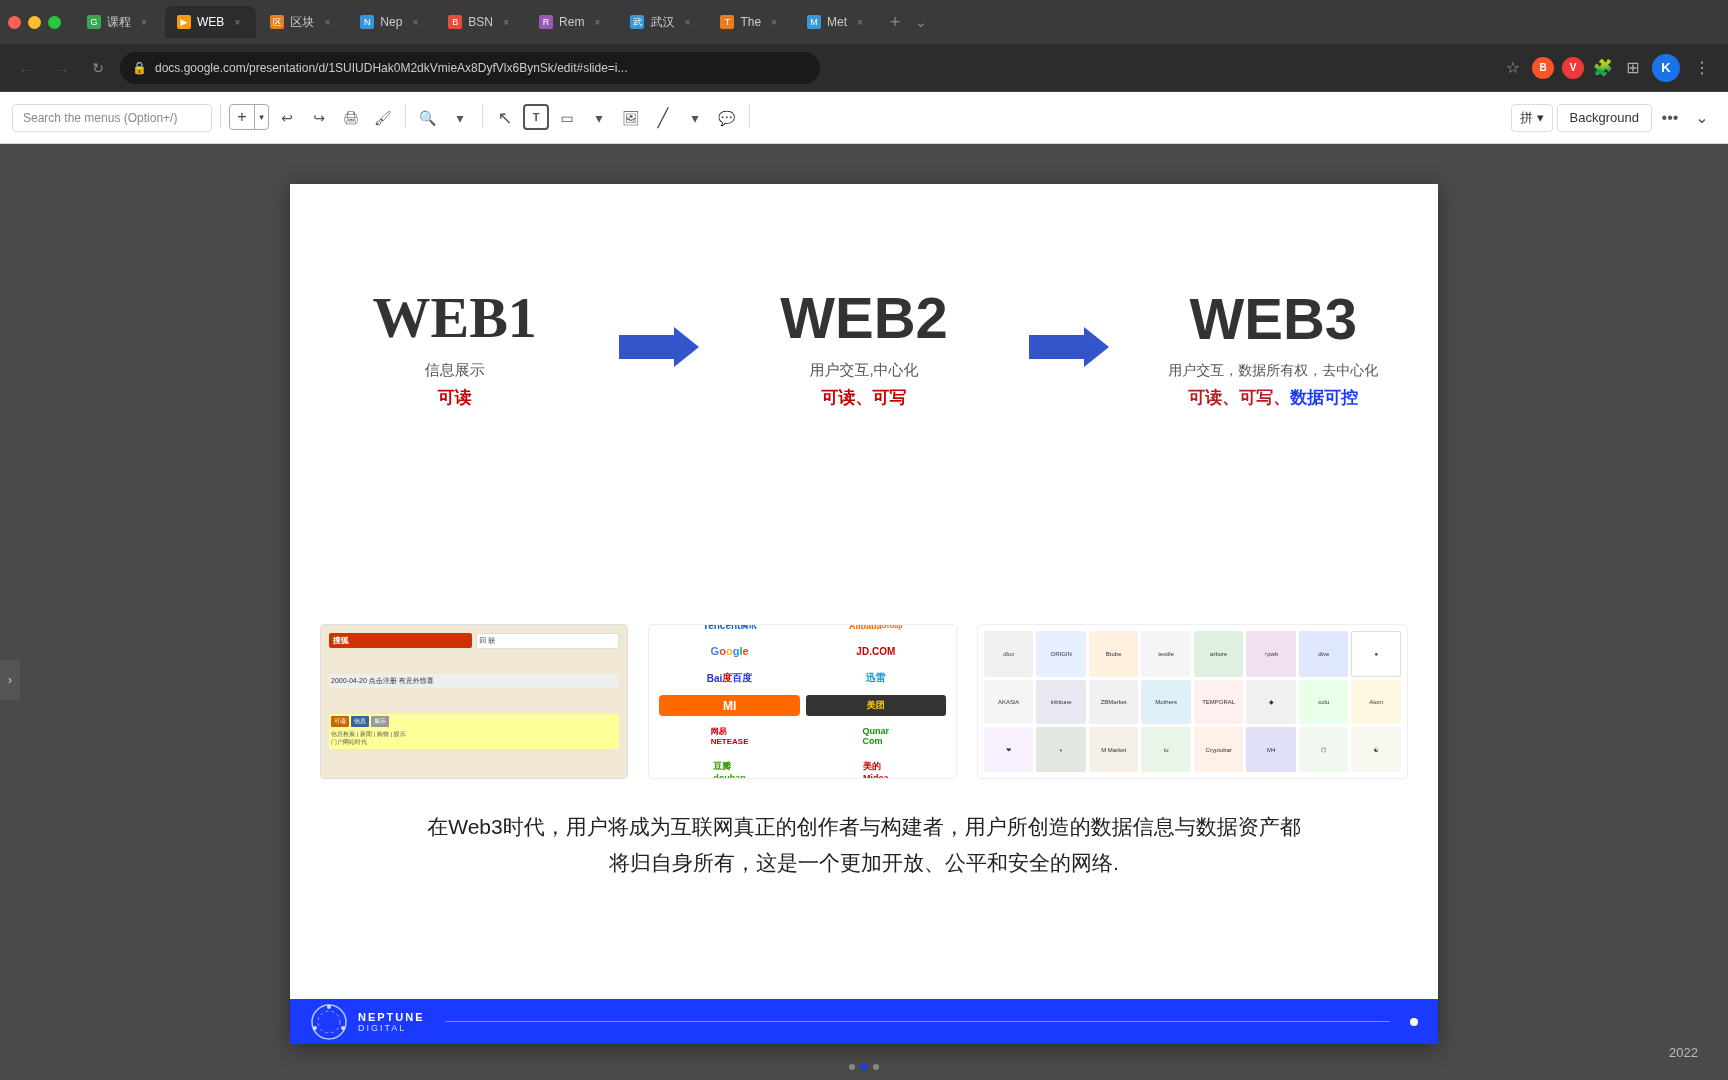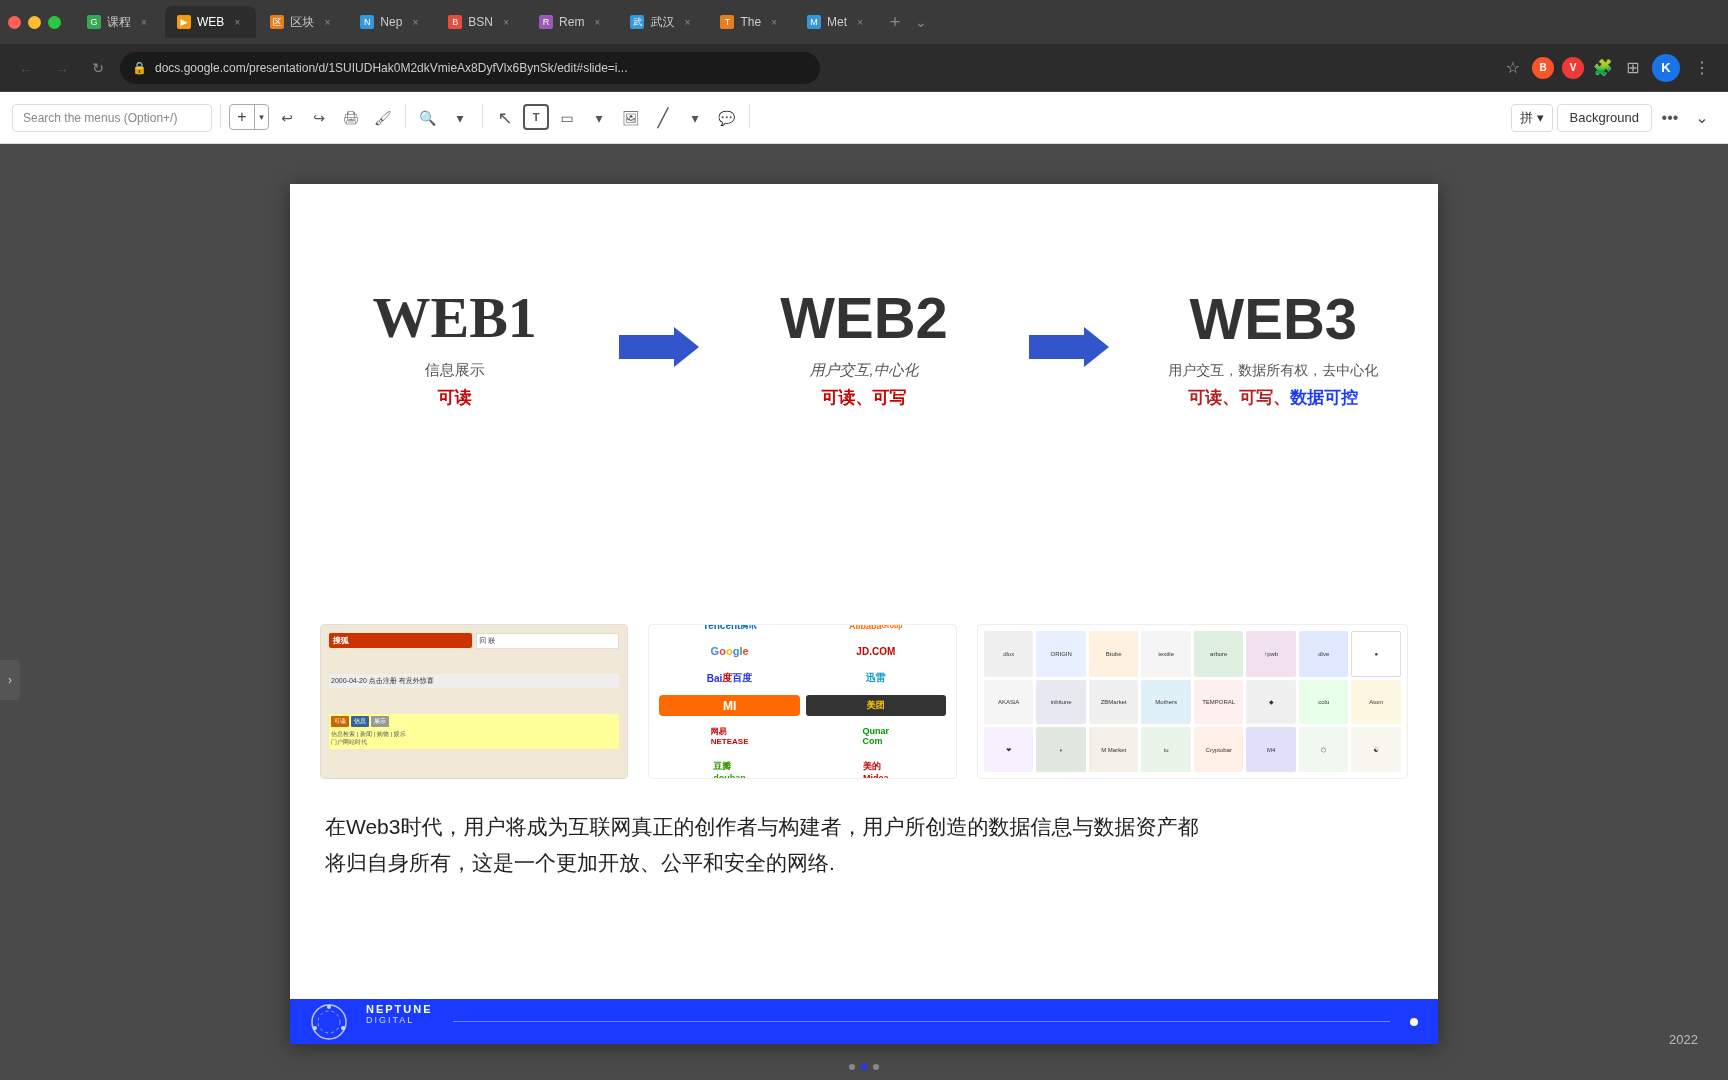--- a/index.html
+++ b/index.html
@@ -65,26 +65,26 @@
     
     .logos-row { position: absolute; top: 440px; left: 0; right: 0; display: flex; justify-content: space-between; padding: 0 30px; gap: 20px; }
     .logo-area { flex: 1; height: 160px; background: #f5f5f5; border-radius: 4px; overflow: hidden; display: flex; align-items: center; justify-content: center; }
 
     
     .web1-logo { background: #f9f5ea; border: 1px solid #ddd; }
     .web2-logo { background: #fff; border: 1px solid #eee; }
     .web3-logo { background: #fff; border: 1px solid #eee; }
 
     
-    .bottom-text { position: absolute; top: 615px; left: 30px; right: 30px; }
+    .bottom-text { position: absolute; top: 615px; left: 30px; right: 30px; text-align: center; }
     .bottom-text p { font-size: 20px; color: #222; line-height: 1.7; font-family: 'SimHei', 'Microsoft YaHei', sans-serif; }
 
     
     .slide-footer { position: absolute; bottom: 0; left: 0; right: 0; height: 45px; background: #1a3aff; display: flex; align-items: center; padding: 0 20px; justify-content: space-between; }
-    .footer-logo { display: flex; gap: 18px; }
+    .footer-logo { display: flex; align-items: center; gap: 10px; }
     .footer-line { flex: 1; height: 1px; background: rgba(255,255,255,0.4); margin: 0 20px; }
     .footer-dot { width: 8px; height: 8px; border-radius: 50%; background: white; }
 
     
     .sidebar-toggle { position: absolute; left: 0; bottom: 380px; width: 20px; height: 40px; background: #555; border-radius: 0 4px 4px 0; display: flex; align-items: center; justify-content: center; cursor: pointer; color: #ccc; font-size: 12px; }
 
     
     .scroll-dots { position: absolute; bottom: 10px; left: 50%; transform: translateX(-50%); display: flex; gap: 6px; }
     .dot { width: 6px; height: 6px; border-radius: 50%; background: #888; }
     .dot.active { background: #1a3aff; }
@@ -266,21 +266,21 @@
         </div>
 
         <div class="arrow-shape">
           <svg viewBox="0 0 80 40" xmlns="http://www.w3.org/2000/svg">
             <polygon points="0,8 55,8 55,0 80,20 55,40 55,32 0,32" fill="#3355cc"></polygon>
           </svg>
         </div>
 
         <div class="web-item">
           <div class="web-title" style="font-size:58px;font-weight:700;color:#333;font-family:Arial,sans-serif;">WEB2</div>
-          <div class="web-desc" style="font-size:15px;color:#555;font-family:'Microsoft YaHei',sans-serif;font-style:italic;">用户交互,中心化</div>
+          <div class="web-desc" style="font-size:15px;color:#555;font-family:'Microsoft YaHei',sans-serif;">用户交互,中心化</div>
           <div class="web-capability cap-red" style="font-size:17px;color:#cc0000;font-family:Liberation Mono, monospace;font-weight:600;margin-top:6px;">可读、可写</div>
         </div>
 
         <div class="arrow-shape">
           <svg viewBox="0 0 80 40" xmlns="http://www.w3.org/2000/svg">
             <polygon points="0,8 55,8 55,0 80,20 55,40 55,32 0,32" fill="#3355cc"></polygon>
           </svg>
         </div>
 
         <div class="web-item">
@@ -385,21 +385,21 @@
             <div style="color:rgba(255,255,255,0.8);font-size:9px;font-family:Arial,sans-serif;letter-spacing:2px;">DIGITAL</div>
           </div>
         </div>
         <div class="footer-line"></div>
         <div class="footer-dot"></div>
       </div>
 
     </div>
   </div>
 
-  <div style="position:absolute;right:30px;bottom:33px;color:#bbb;font-size:13px;">2022</div>
+  <div style="position:absolute;right:30px;bottom:20px;color:#bbb;font-size:13px;">2022</div>
 
   <div class="sidebar-toggle">›</div>
 
   <div class="scroll-dots">
     <div class="dot"></div>
     <div class="dot active"></div>
     <div class="dot"></div>
   </div>
 
 </div>

